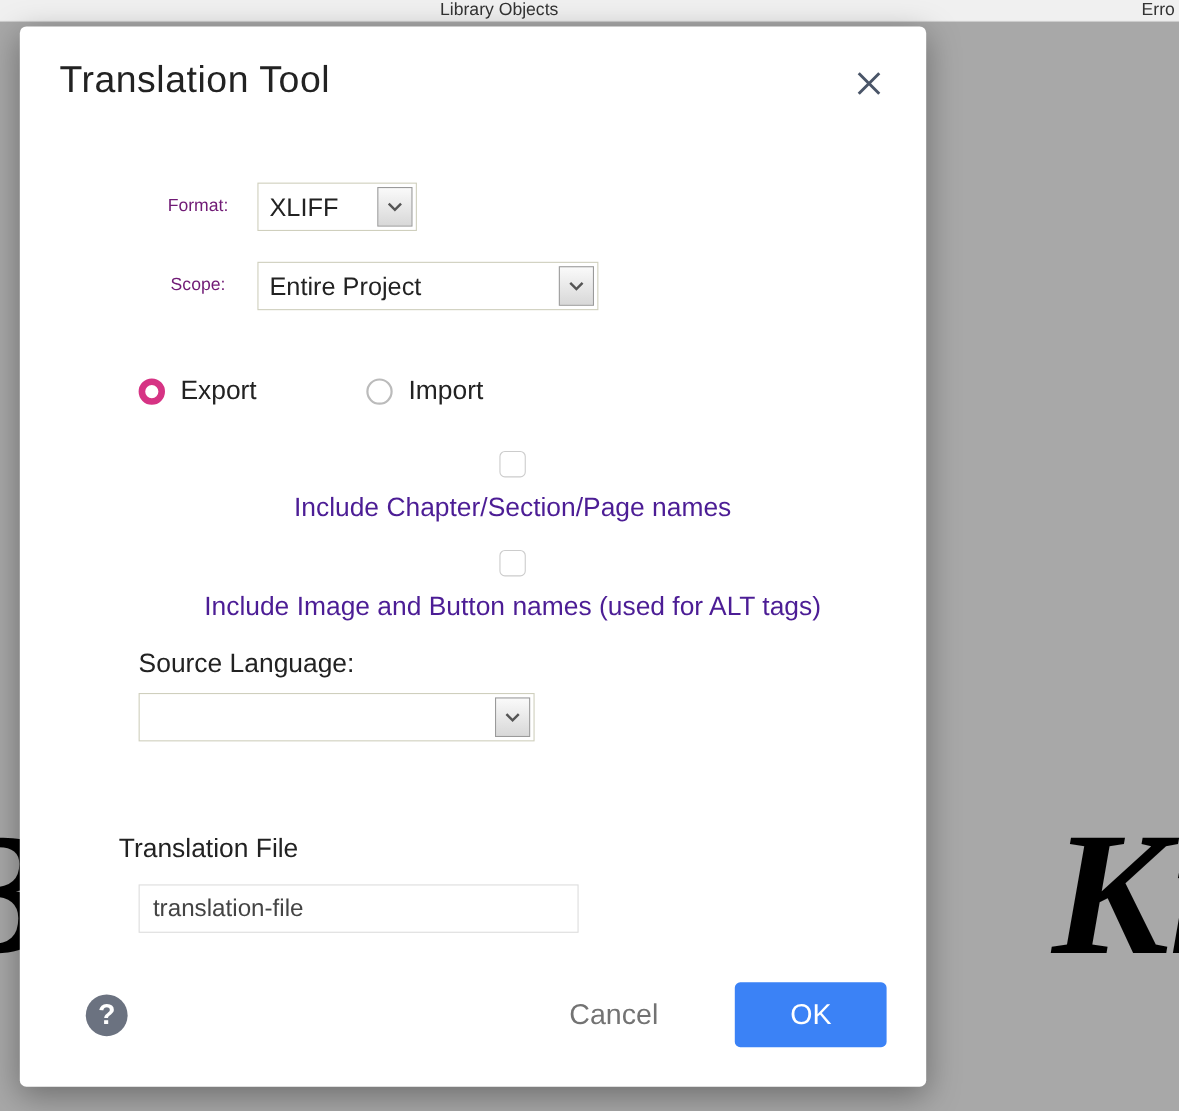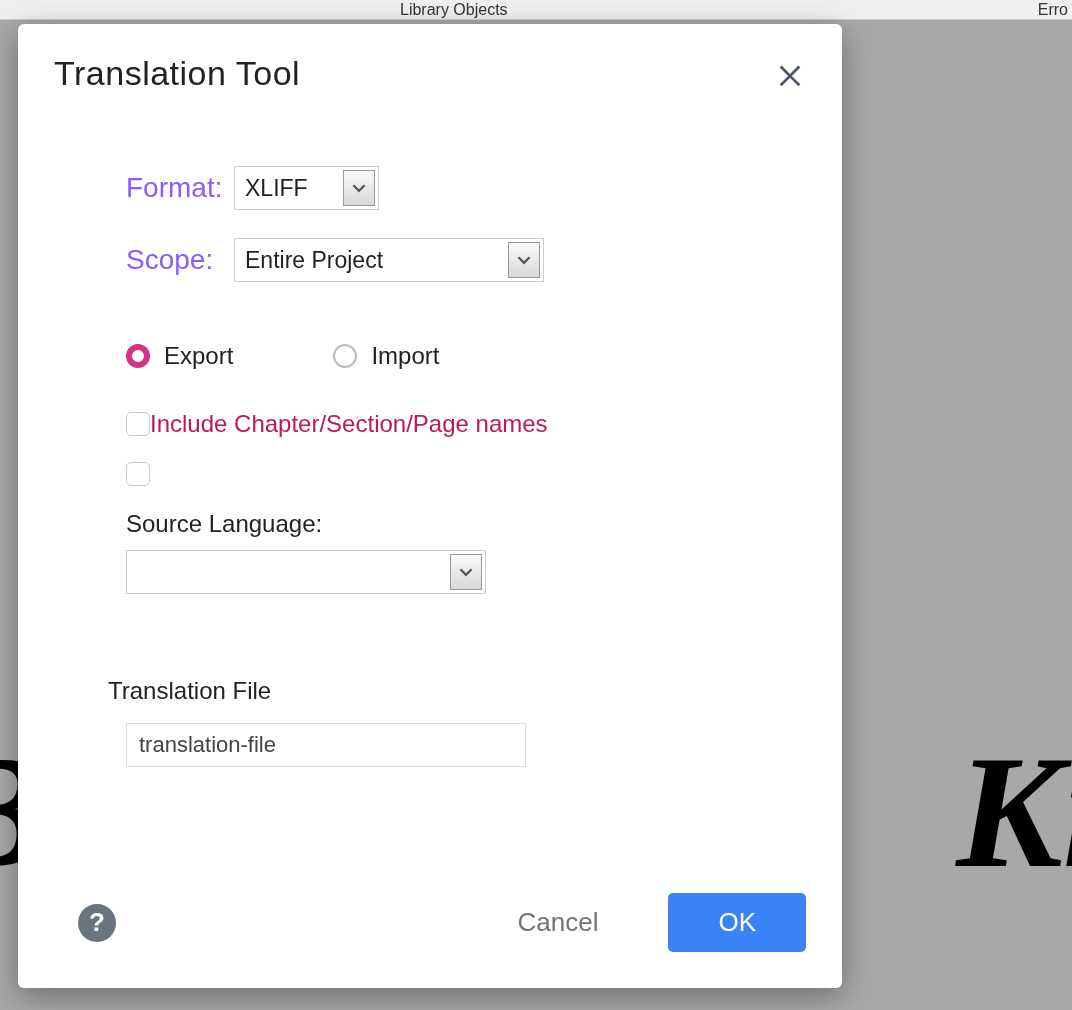--- a/index.html
+++ b/index.html
@@ -67,23 +67,23 @@
       padding-top: 70px;
       flex: 1;
     }
     .form-row {
       display: flex;
       align-items: center;
       margin-bottom: 28px;
     }
     .form-label {
       width: 108px;
-      font-size: 28px;
-      color: #8b5cf6;
-      text-align: left;
+      font-size: 16px;
+      color: #701a75;
+      text-align: center;
     }
     .select-wrap {
       display: inline-flex;
       align-items: stretch;
       border: 1px solid #cfcfbd;
       background: #fff;
       height: 44px;
     }
     .select-wrap.small { width: 145px; }
     .select-wrap.med { width: 310px; }
@@ -129,24 +129,26 @@
       align-items: center;
       justify-content: center;
     }
     .radio-circle.selected {
       border: 6px solid #d63384;
       background: #fff;
     }
     .checkbox-row {
       display: flex;
       align-items: center;
+      gap: 14px;
       font-size: 24px;
-      color: #be185d;
+      color: #4c1d95;
       margin-bottom: 24px;
       cursor: pointer;
+      flex-direction: column;
     }
     .checkbox-box {
       width: 24px;
       height: 24px;
       border: 1.5px solid #ccc;
       border-radius: 5px;
       background: #fff;
     }
     .src-lang-block { margin-top: 22px; }
     .src-lang-label {
@@ -270,20 +272,21 @@
       </div>
     </div>
 
     <div class="checkbox-row">
       <div class="checkbox-box"></div>
       <span>Include Chapter/Section/Page names</span>
     </div>
 
     <div class="checkbox-row">
       <div class="checkbox-box"></div>
+      <span>Include Image and Button names (used for ALT tags)</span>
     </div>
 
     <div class="src-lang-block">
       <div class="src-lang-label">Source Language:</div>
       <div class="select-wrap src">
         <div class="select-value"></div>
         <div class="select-button">
           <svg viewBox="0 0 10 10">
               <path d="M1 3 L5 7 L9 3" stroke="#555" stroke-width="1.6" fill="none"></path>
             </svg>

